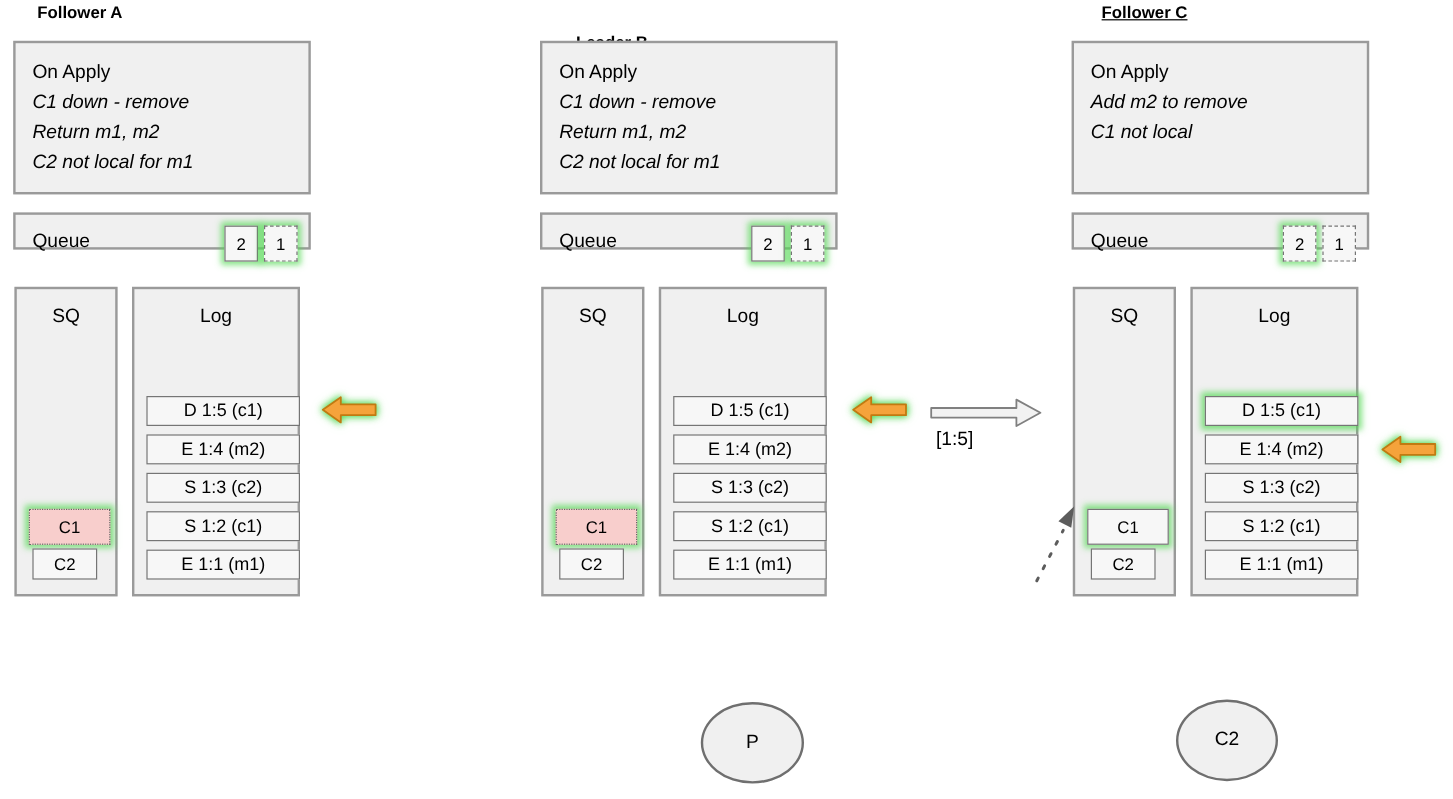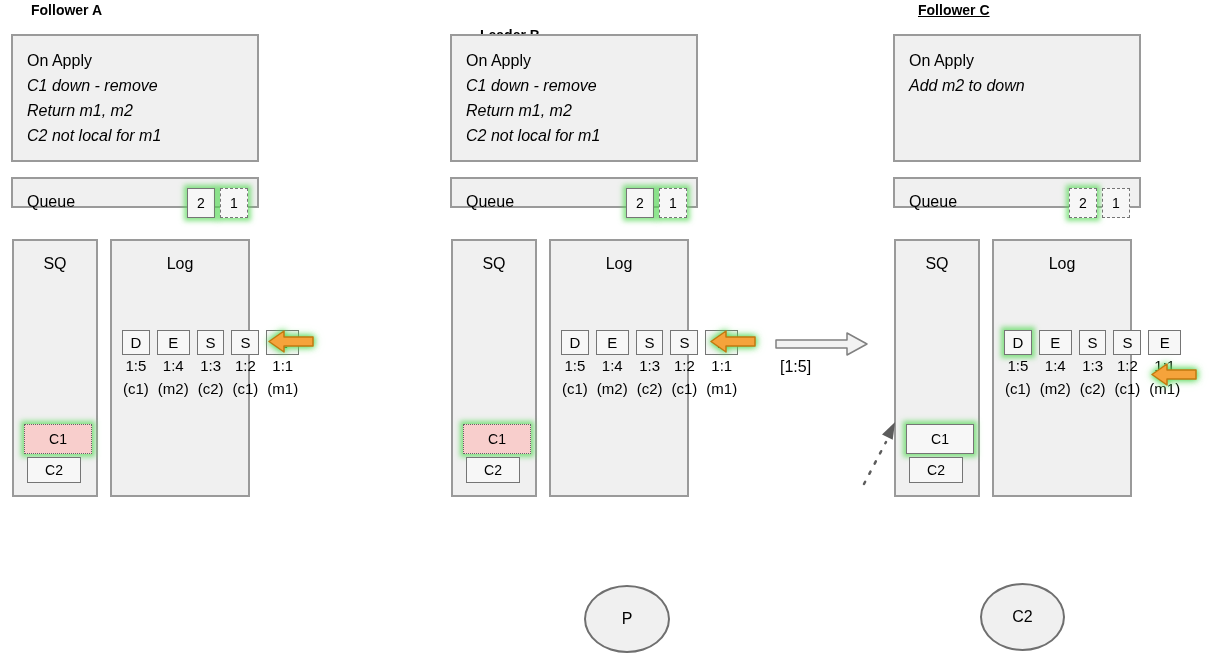--- a/index.html
+++ b/index.html
@@ -30,21 +30,21 @@
   .queue{top:177px;left:0;width:248px;height:31px;}
   .queue-label{position:absolute;left:14px;top:0;line-height:45px;font-size:16px;}
   .qitem{position:absolute;top:9px;width:28px;height:30px;border:1px solid var(--entry-border);
          background:var(--entry-fill);text-align:center;line-height:28px;font-size:14px;}
   .q2{left:174px;} .q1{left:207px;}
 
   .sq{top:239px;left:1px;width:86px;height:258px;}
   .log{top:239px;left:99px;width:140px;height:258px;}
   .panel-label{position:absolute;top:14px;left:0;right:0;text-align:center;font-size:16px;}
 
-  .entries{position:absolute;top:89px;left:10px;width:128px;display:flex;flex-direction:row;gap:7px;}
+  .entries{position:absolute;top:89px;left:10px;width:128px;display:flex;flex-direction:column;gap:7px;}
   .entry{height:25px;border:1px solid var(--entry-border);background:var(--entry-fill);
          text-align:center;line-height:23px;font-size:15px;}
 
   .sq-item{position:absolute;border:1px solid var(--entry-border);background:var(--entry-fill);
            text-align:center;font-size:14px;}
   .sq-c1{left:10px;top:171px;width:68px;height:30px;line-height:28px;margin-top:12px;}
   .sq-c2{left:13px;top:216px;width:54px;height:26px;line-height:24px;}
 
   .dashed{border-style:dashed;}
   .dotted{border-style:dotted;border-color:#666;}
@@ -134,21 +134,22 @@
         <div class="entry">E 1:1 (m1)</div>
       </div>
     </div>
   </section>
 
   <section class="node node-c">
     <h2 class="title">Follower C</h2>
 
     <div class="box apply">
       <div class="apply-line">On Apply</div>
-      <div class="apply-line italic">Add m2 to down</div>
+      <div class="apply-line italic">Add m2 to remove</div>
+      <div class="apply-line italic">C1 not local</div>
     </div>
 
     <div class="box queue">
       <span class="queue-label">Queue</span>
       <span class="qitem q2 dashed glow">2</span>
       <span class="qitem q1 dashed">1</span>
     </div>
 
     <div class="box sq">
       <div class="panel-label">SQ</div>

